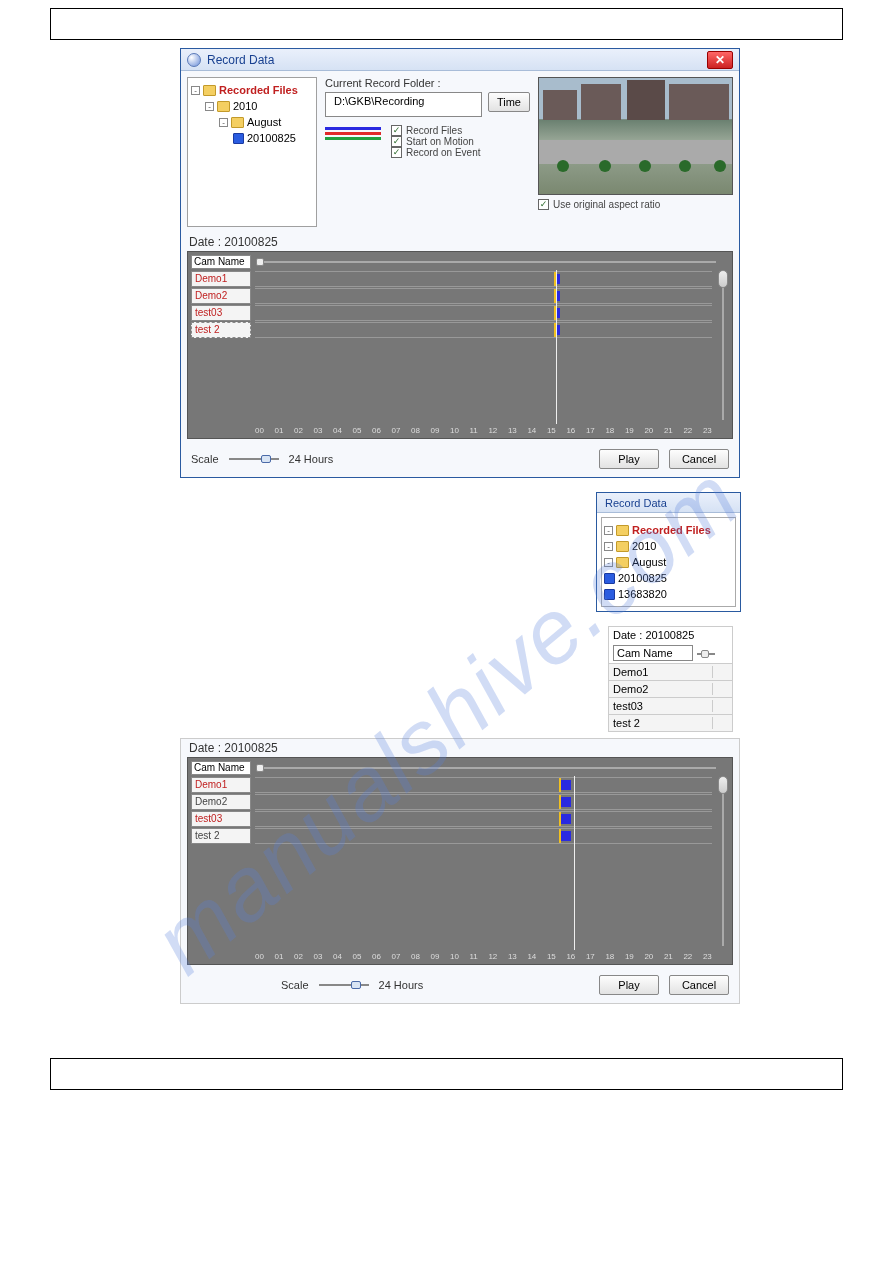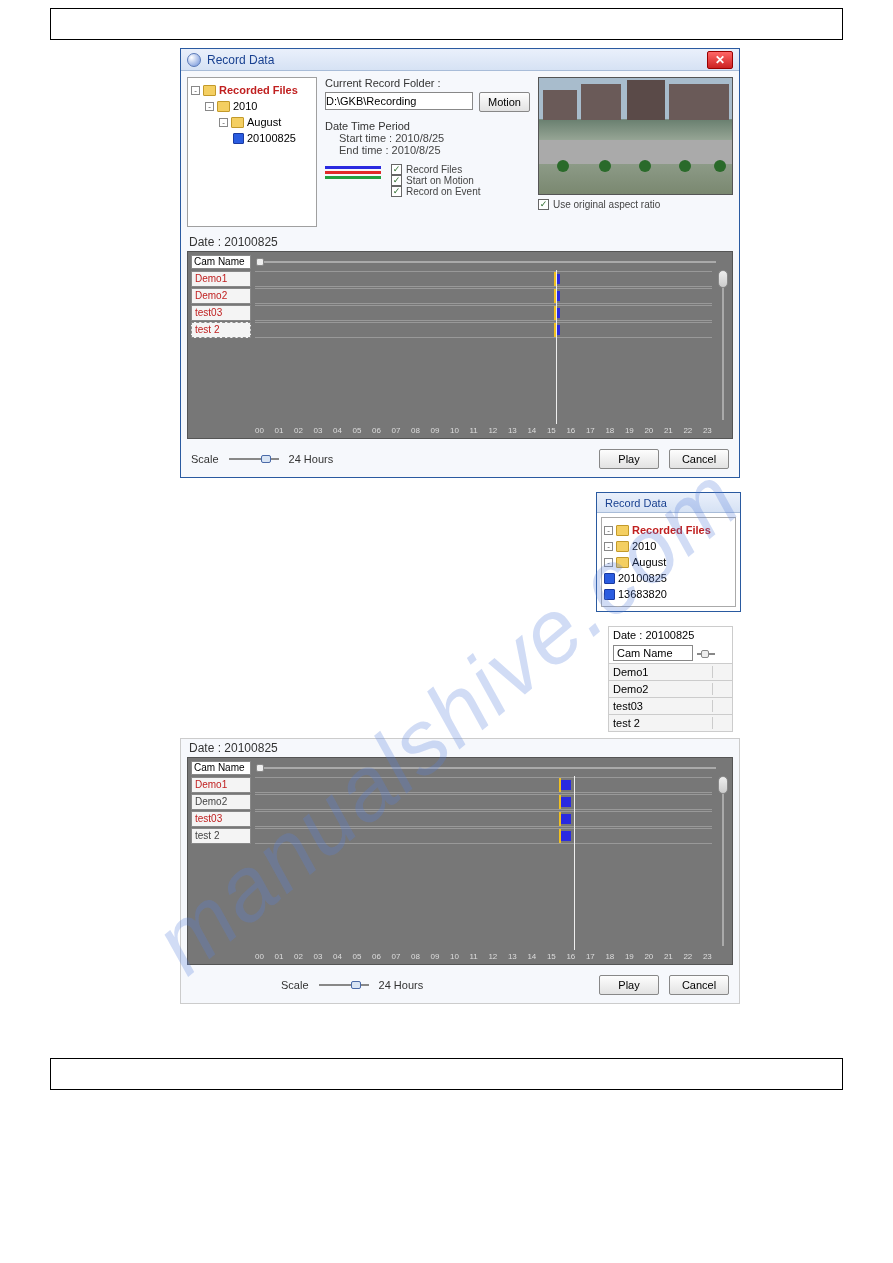--- a/index.html
+++ b/index.html
@@ -22,21 +22,21 @@
   .tree-folder { width: 13px; height: 11px; background: #f4cf62; border: 1px solid #c39a2a; border-radius: 1px; }
   .tree-root { color: #c02020; font-weight: bold; }
   .tree-date-icon { width: 11px; height: 11px; background: #2a5ce0; border: 1px solid #1a3aa0; border-radius: 1px; }
   .tree .lv1 { margin-left: 14px; }
   .tree .lv2 { margin-left: 28px; }
   .tree .lv3 { margin-left: 42px; }
 
   .midcol { flex: 1; font-size: 11px; }
   .lbl { color: #333; margin-bottom: 3px; font-size: 11px; }
   .inputrow { display: flex; gap: 6px; margin-bottom: 8px; }
-  .txt { flex: 1; height: 18px; border: 1px solid #888; padding: 0 0; font-size: 11px; line-height: 16px; background: #fff; }
+  .txt { flex: 1; height: 25px; border: 1px solid #888; padding: 0 8px; font-size: 11px; line-height: 16px; background: #fff; }
   .win-btn { height: 20px; padding: 0 8px; border: 1px solid #888; background: linear-gradient(#fdfdfd,#e2e2e2); font-size: 11px; border-radius: 2px; cursor: pointer; line-height: 18px; }
   .dtp { font-size: 11px; margin-bottom: 8px; }
   .dtp-title { color: #333; }
   .dtp-line { margin-left: 14px; color: #444; }
   .legends { display: flex; gap: 10px; align-items: flex-start; }
   .legend-lines { display: flex; flex-direction: column; gap: 2px; width: 56px; margin-top: 2px; }
   .lline { height: 3px; }
   .lline.blue { background: #2a2ae0; }
   .lline.red { background: #e02a2a; }
   .lline.green { background: #20a040; }
@@ -133,26 +133,21 @@
       <div class="tree-row lv3">
           <span class="tree-date-icon"></span>
           <span>20100825</span>
         </div>
     </div>
 
     <div class="midcol">
       <div class="lbl">Current Record Folder :</div>
       <div class="inputrow">
         <div class="txt">D:\GKB\Recording</div>
-        <div class="win-btn">Motion</div>
-      </div>
-      <div class="dtp">
-        <div class="dtp-title">Date Time Period</div>
-        <div class="dtp-line">Start time : 2010/8/25</div>
-        <div class="dtp-line">End time : 2010/8/25</div>
+        <div class="win-btn">Time</div>
       </div>
       <div class="legends">
         <div class="legend-lines">
           <div class="lline blue"></div>
           <div class="lline red"></div>
           <div class="lline green"></div>
         </div>
         <div class="legend-checks">
           <label>
               <span class="chk">✓</span>

